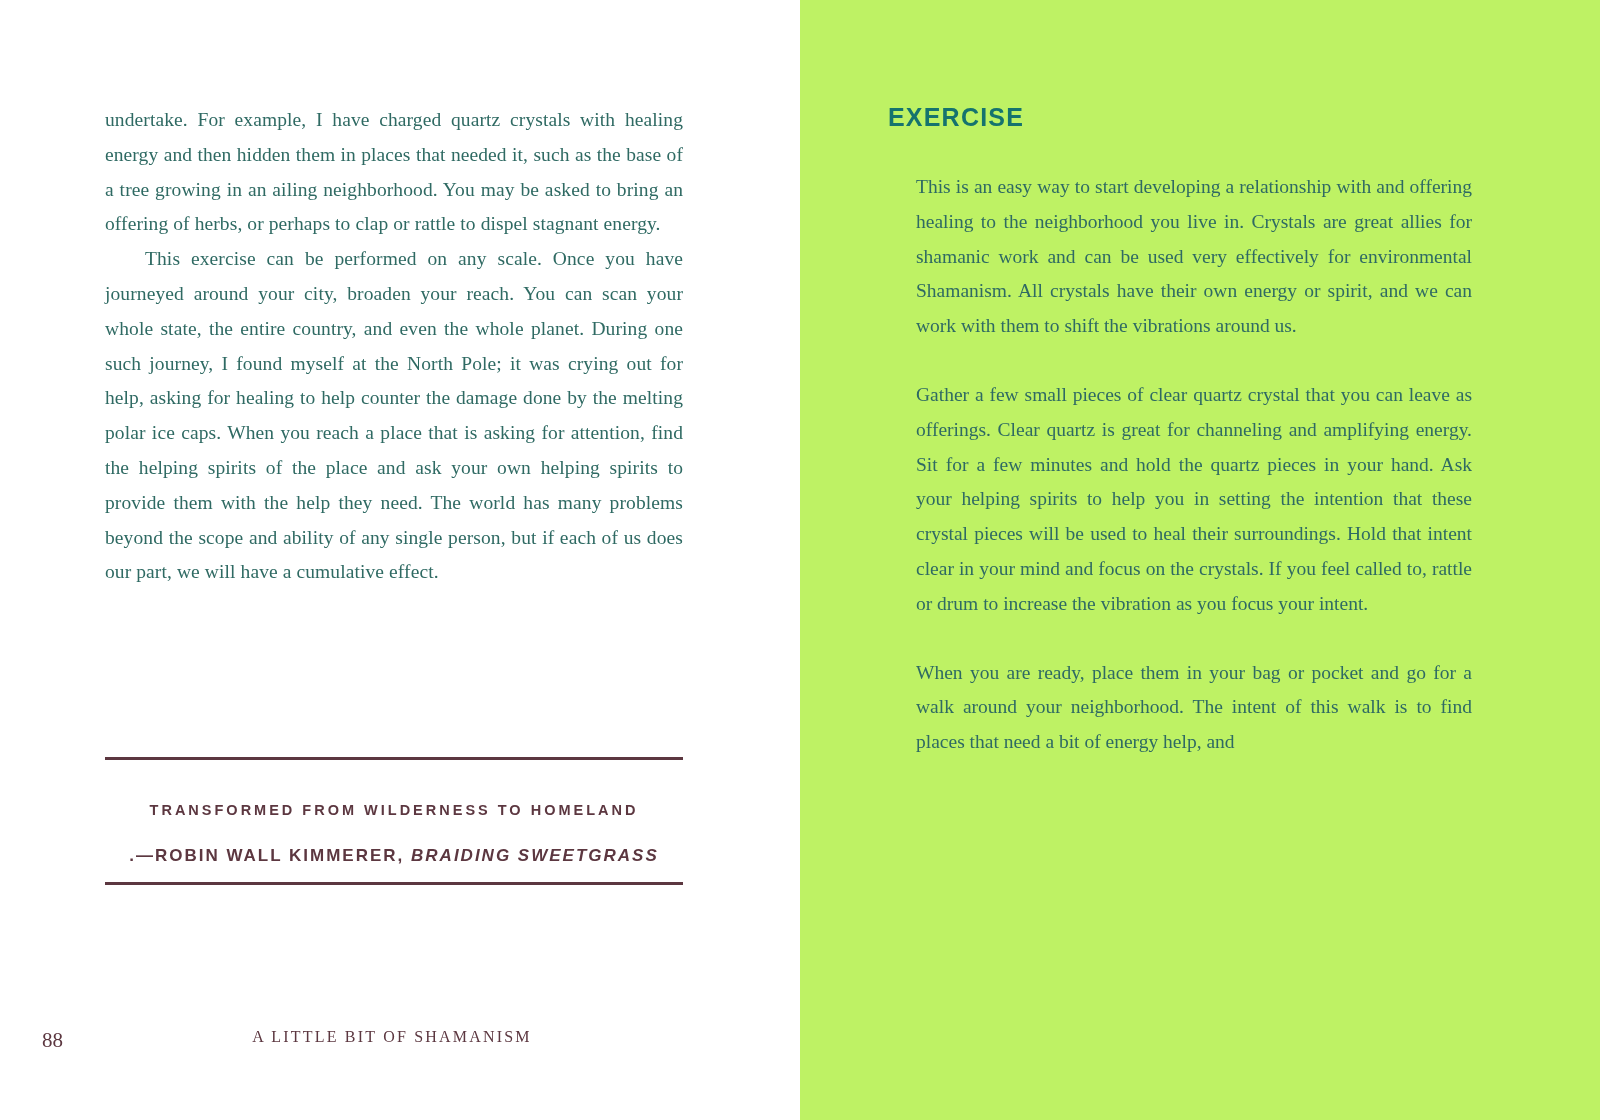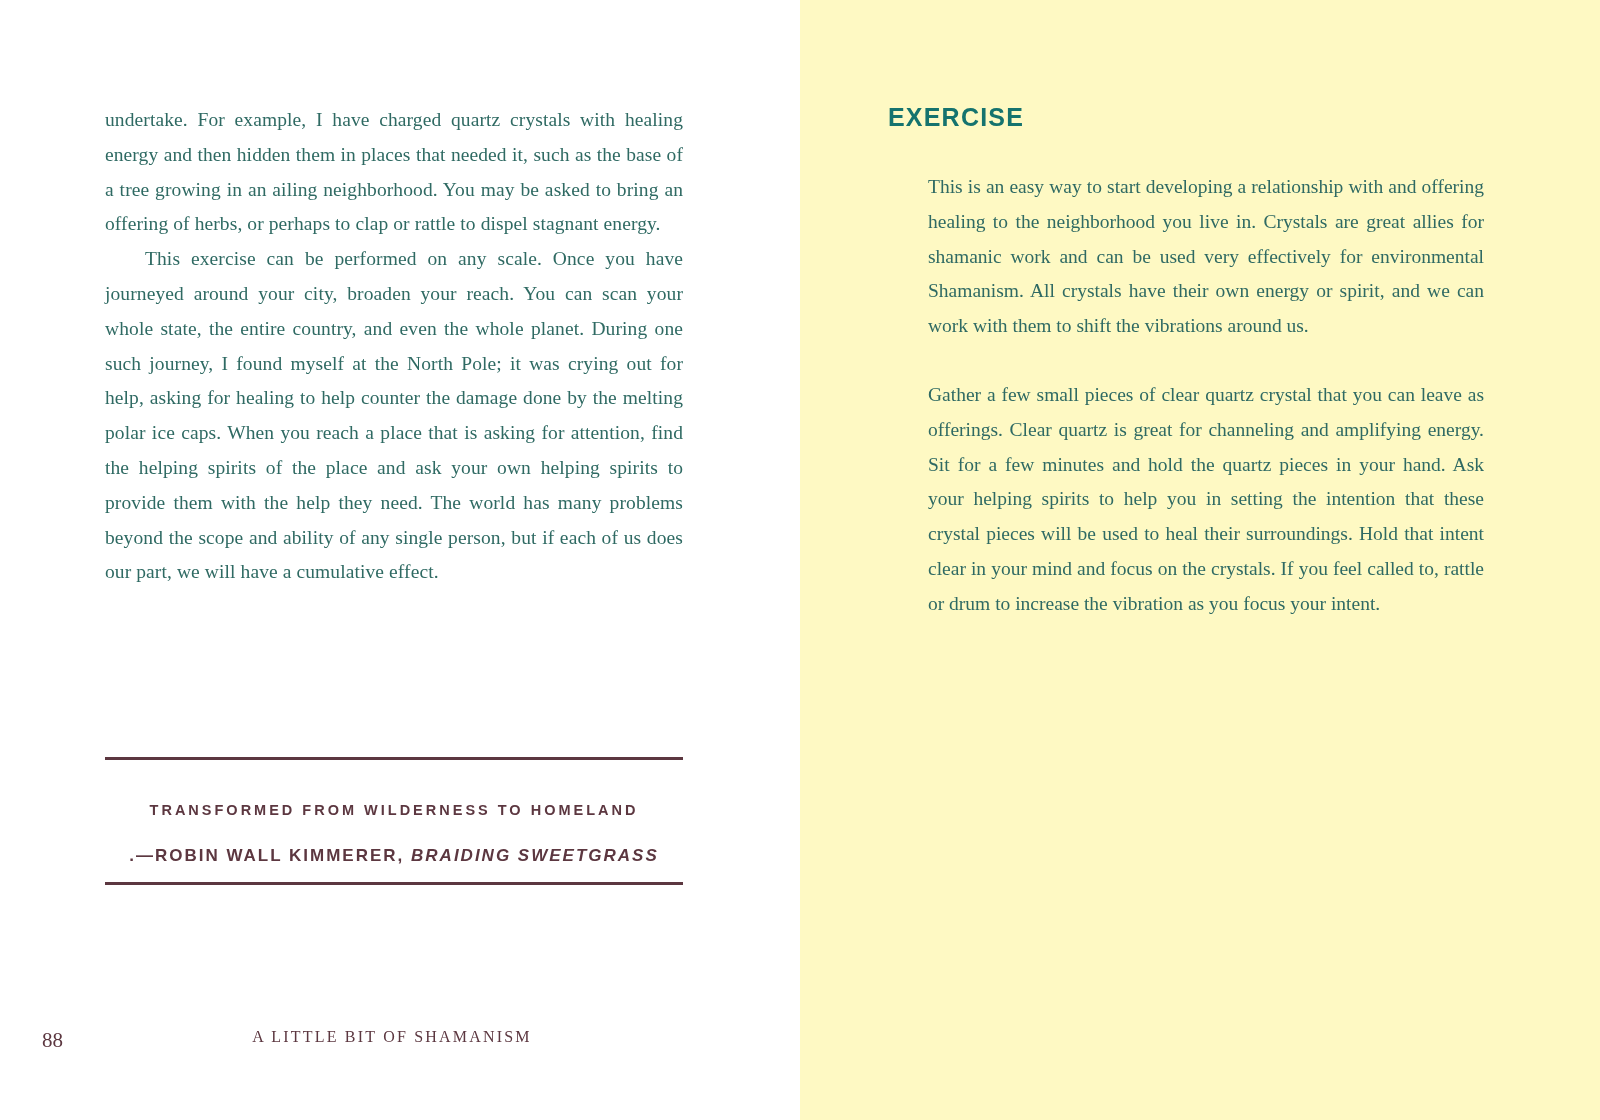--- a/index.html
+++ b/index.html
@@ -110,21 +110,21 @@
     letter-spacing: 2.2px;
     color: #5c3740;
     text-transform: uppercase;
   }
 
   
   .page-right {
     position: relative;
     width: 800px;
     height: 1120px;
-    background: #fef9c3;
+    background: #bef264;
     box-sizing: border-box;
   }
   .right-content {
     position: absolute;
     left: 88px;
     top: 103px;
     width: 600px;
   }
   .exercise-label {
     font-family: "Liberation Sans", sans-serif;
@@ -136,21 +136,21 @@
   }
   .exercise-title {
     font-family: "Liberation Sans", sans-serif;
     font-size: 28.5px;
     line-height: 36px;
     color: #15736e;
     margin: 0 0 48px 0;
     letter-spacing: 0.2px;
   }
   .exercise-body {
-    margin-left: 40px;
+    margin-left: 28px;
     width: 556px;
   }
   .exercise-body p {
     font-family: "Liberation Serif", serif;
     font-size: 19.5px;
     line-height: 34.8px;
     color: #2f6a63;
     margin: 0 0 34px 0;
     text-align: justify;
   }
@@ -184,18 +184,19 @@
       <div class="running-head">A Little Bit of Shamanism</div>
     </div>
   </div>
 
   <div class="page-right">
     <div class="right-content">
       <div class="exercise-label">EXERCISE</div>
       <div class="exercise-body">
         <p>This is an easy way to start developing a relationship with and offering healing to the neighborhood you live in. Crystals are great allies for shamanic work and can be used very effectively for environmental Shamanism. All crystals have their own energy or spirit, and we can work with them to shift the vibrations around us.</p>
         <p>Gather a few small pieces of clear quartz crystal that you can leave as offerings. Clear quartz is great for channeling and amplifying energy. Sit for a few minutes and hold the quartz pieces in your hand. Ask your helping spirits to help you in setting the intention that these crystal pieces will be used to heal their surroundings. Hold that intent clear in your mind and focus on the crystals. If you feel called to, rattle or drum to increase the vibration as you focus your intent.</p>
+        <p>When you are ready, place them in your bag or pocket and go for a walk around your neighborhood. The intent of this walk is to find places that need a bit of energy help, and</p>
       </div>
     </div>
 
   </div>
 
 </div>
 
 </body></html>

